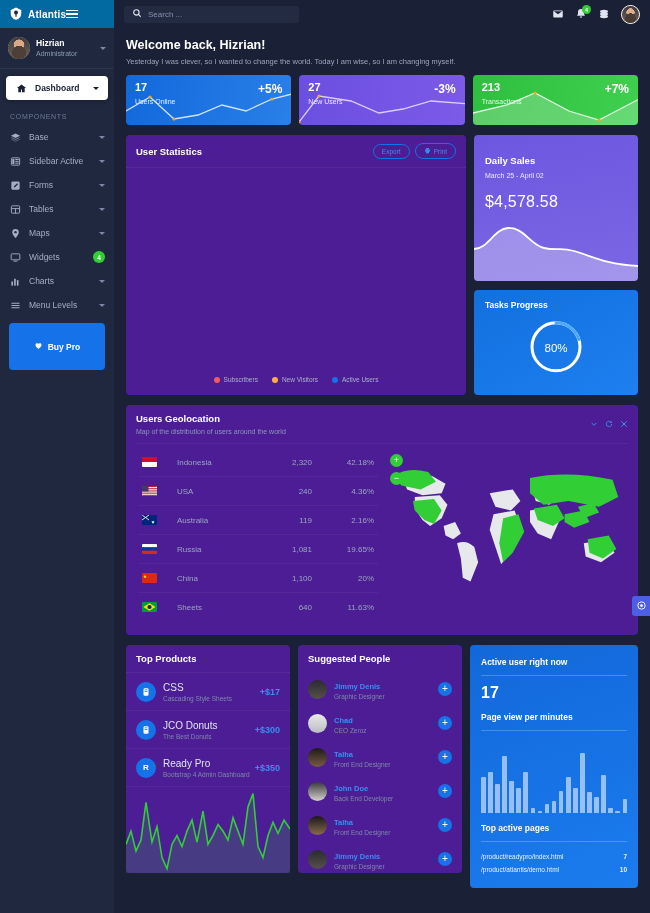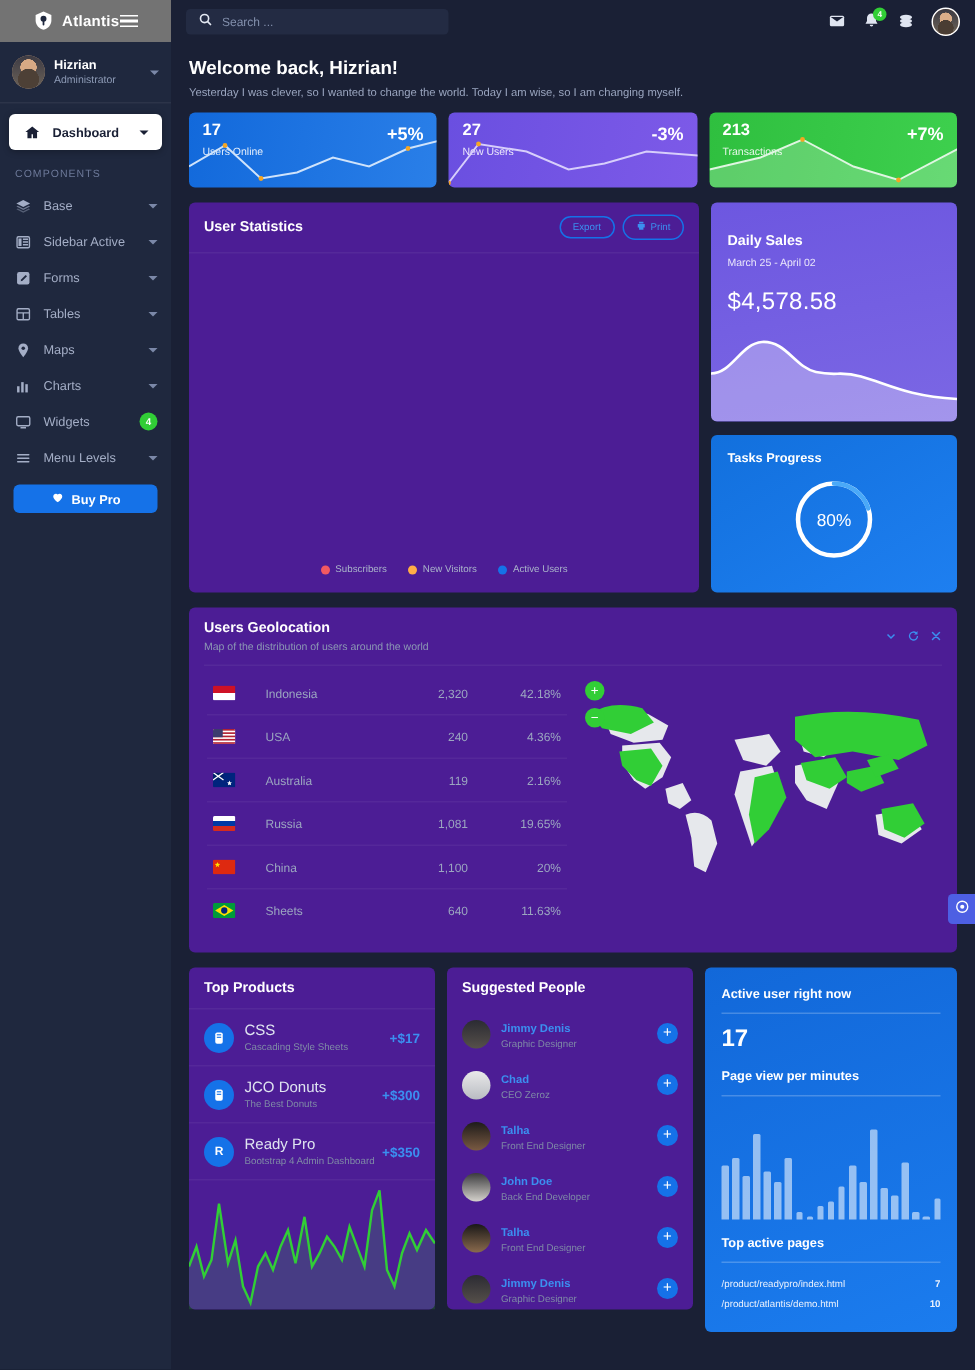--- a/index.html
+++ b/index.html
@@ -7,21 +7,21 @@
   body {
     background: #1a2035;
     font-family: "Liberation Sans", sans-serif;
     color: #e7eaf3;
     font-size: 11px;
   }
   .app { display: flex; width: 650px; height: 913px; }
 
   
   .sidebar { width: 114px; background: #1f283e; display: flex; flex-direction: column; flex: 0 0 114px; }
-  .logo-bar { height: 28px; background: #737373; display: flex; align-items: center; justify-content: center; padding: 0 26px; }
+  .logo-bar { height: 28px; background: #0369a1; display: flex; align-items: center; justify-content: flex-start; padding: 0 9px; }
   .logo { display: flex; align-items: center; gap: 5px; }
   .logo-mark { width: 14px; height: 14px; }
   .logo-text { font-size: 10px; font-weight: bold; letter-spacing: .2px; color: #fff; }
   .burger { display: flex; flex-direction: column; gap: 2px; cursor: pointer; }
   .burger i { display: block; width: 12px; height: 1.6px; background: #fff; }
 
   .user-block { display: flex; align-items: center; gap: 6px; padding: 9px 8px; border-bottom: 1px solid #2a3category; }
   .user-block { border-bottom: 1px solid rgba(255,255,255,.06); }
   .avatar { width: 22px; height: 22px; border-radius: 50%; overflow: hidden; flex: 0 0 22px; background: #c9a07b; position: relative; }
   .avatar .face { position: absolute; inset: 0; background:
@@ -41,21 +41,21 @@
   }
   .nav-item.active {
     background: #fff; color: #1a2035; border-radius: 4px; font-weight: bold;
     margin: 0 0 6px 0; box-shadow: 0 1px 4px rgba(0,0,0,.25);
   }
   .nav-item .ic { width: 12px; height: 12px; display: flex; align-items: center; justify-content: center; flex: 0 0 12px; }
   .nav-item .lbl { flex: 1; }
   .nav-section { font-size: 7px; color: #6d7999; letter-spacing: .7px; padding: 7px 10px 5px; }
   .badge-green { background: #31ce36; color: #fff; font-size: 6.5px; border-radius: 50%; width: 12px; height: 12px; display: flex; align-items: center; justify-content: center; font-weight: bold; }
   .buypro-wrap { padding: 6px 9px 10px; }
-  .buypro { background: #1572e8; border-radius: 4px; padding: 4px 0; text-align: center; font-size: 8.5px; font-weight: bold; color: #fff; cursor: pointer; display: flex; align-items: center; justify-content: center; gap: 5px; }
+  .buypro { background: #1572e8; border-radius: 4px; padding: 18px 0; text-align: center; font-size: 8.5px; font-weight: bold; color: #fff; cursor: pointer; display: flex; align-items: center; justify-content: center; gap: 5px; }
 
   
   .main { flex: 1; display: flex; flex-direction: column; min-width: 0; position: relative; }
   .topbar { height: 28px; background: #1a2035; display: flex; align-items: center; padding: 0 10px; gap: 8px; }
   .search { flex: 0 0 175px; height: 17px; background: #232b43; border-radius: 3px; display: flex; align-items: center; gap: 6px; padding: 0 8px; }
   .search input { background: transparent; border: 0; outline: 0; color: #cfd6e6; font-size: 8px; font-family: inherit; width: 100%; }
   .search input::placeholder { color: #8390ad; }
   .top-icons { margin-left: auto; display: flex; align-items: center; gap: 11px; }
   .ti { position: relative; cursor: pointer; color: #dfe4f0; display: flex; }
   .dot-badge { position: absolute; top: -3px; right: -4px; background: #31ce36; color: #fff; width: 9px; height: 9px; border-radius: 50%; font-size: 5.5px; display: flex; align-items: center; justify-content: center; font-weight: bold; }
@@ -262,38 +262,38 @@
               <circle cx="12" cy="9" r="2.6" fill="#1f283e"></circle>
             </svg>
         </span>
         <span class="lbl">Maps</span>
         <span class="caret"></span>
       </div>
 
       <div class="nav-item">
         <span class="ic">
           <svg width="11" height="11" viewBox="0 0 24 24">
+              <rect x="2.5" y="4" width="19" height="13" rx="2" fill="none" stroke="#a4aec6" stroke-width="2"></rect>
+              <path stroke="#a4aec6" stroke-width="2" d="M8 20h8"></path>
+            </svg>
+        </span>
+        <span class="lbl">Widgets</span>
+        <span class="badge-green">4</span>
+      </div>
+
+      <div class="nav-item">
+        <span class="ic">
+          <svg width="11" height="11" viewBox="0 0 24 24">
               <rect x="3" y="12" width="3.6" height="9" fill="#a4aec6"></rect>
               <rect x="9" y="6" width="3.6" height="15" fill="#a4aec6"></rect>
               <rect x="15" y="9" width="3.6" height="12" fill="#a4aec6"></rect>
             </svg>
         </span>
         <span class="lbl">Charts</span>
         <span class="caret"></span>
-      </div>
-
-      <div class="nav-item">
-        <span class="ic">
-          <svg width="11" height="11" viewBox="0 0 24 24">
-              <rect x="2.5" y="4" width="19" height="13" rx="2" fill="none" stroke="#a4aec6" stroke-width="2"></rect>
-              <path stroke="#a4aec6" stroke-width="2" d="M8 20h8"></path>
-            </svg>
-        </span>
-        <span class="lbl">Widgets</span>
-        <span class="badge-green">4</span>
       </div>
 
       <div class="nav-item">
         <span class="ic">
           <svg width="11" height="11" viewBox="0 0 24 24">
               <path stroke="#a4aec6" stroke-width="2.2" stroke-linecap="round" d="M4 7h16M4 12h16M4 17h16"></path>
             </svg>
         </span>
         <span class="lbl">Menu Levels</span>
         <span class="caret"></span>

